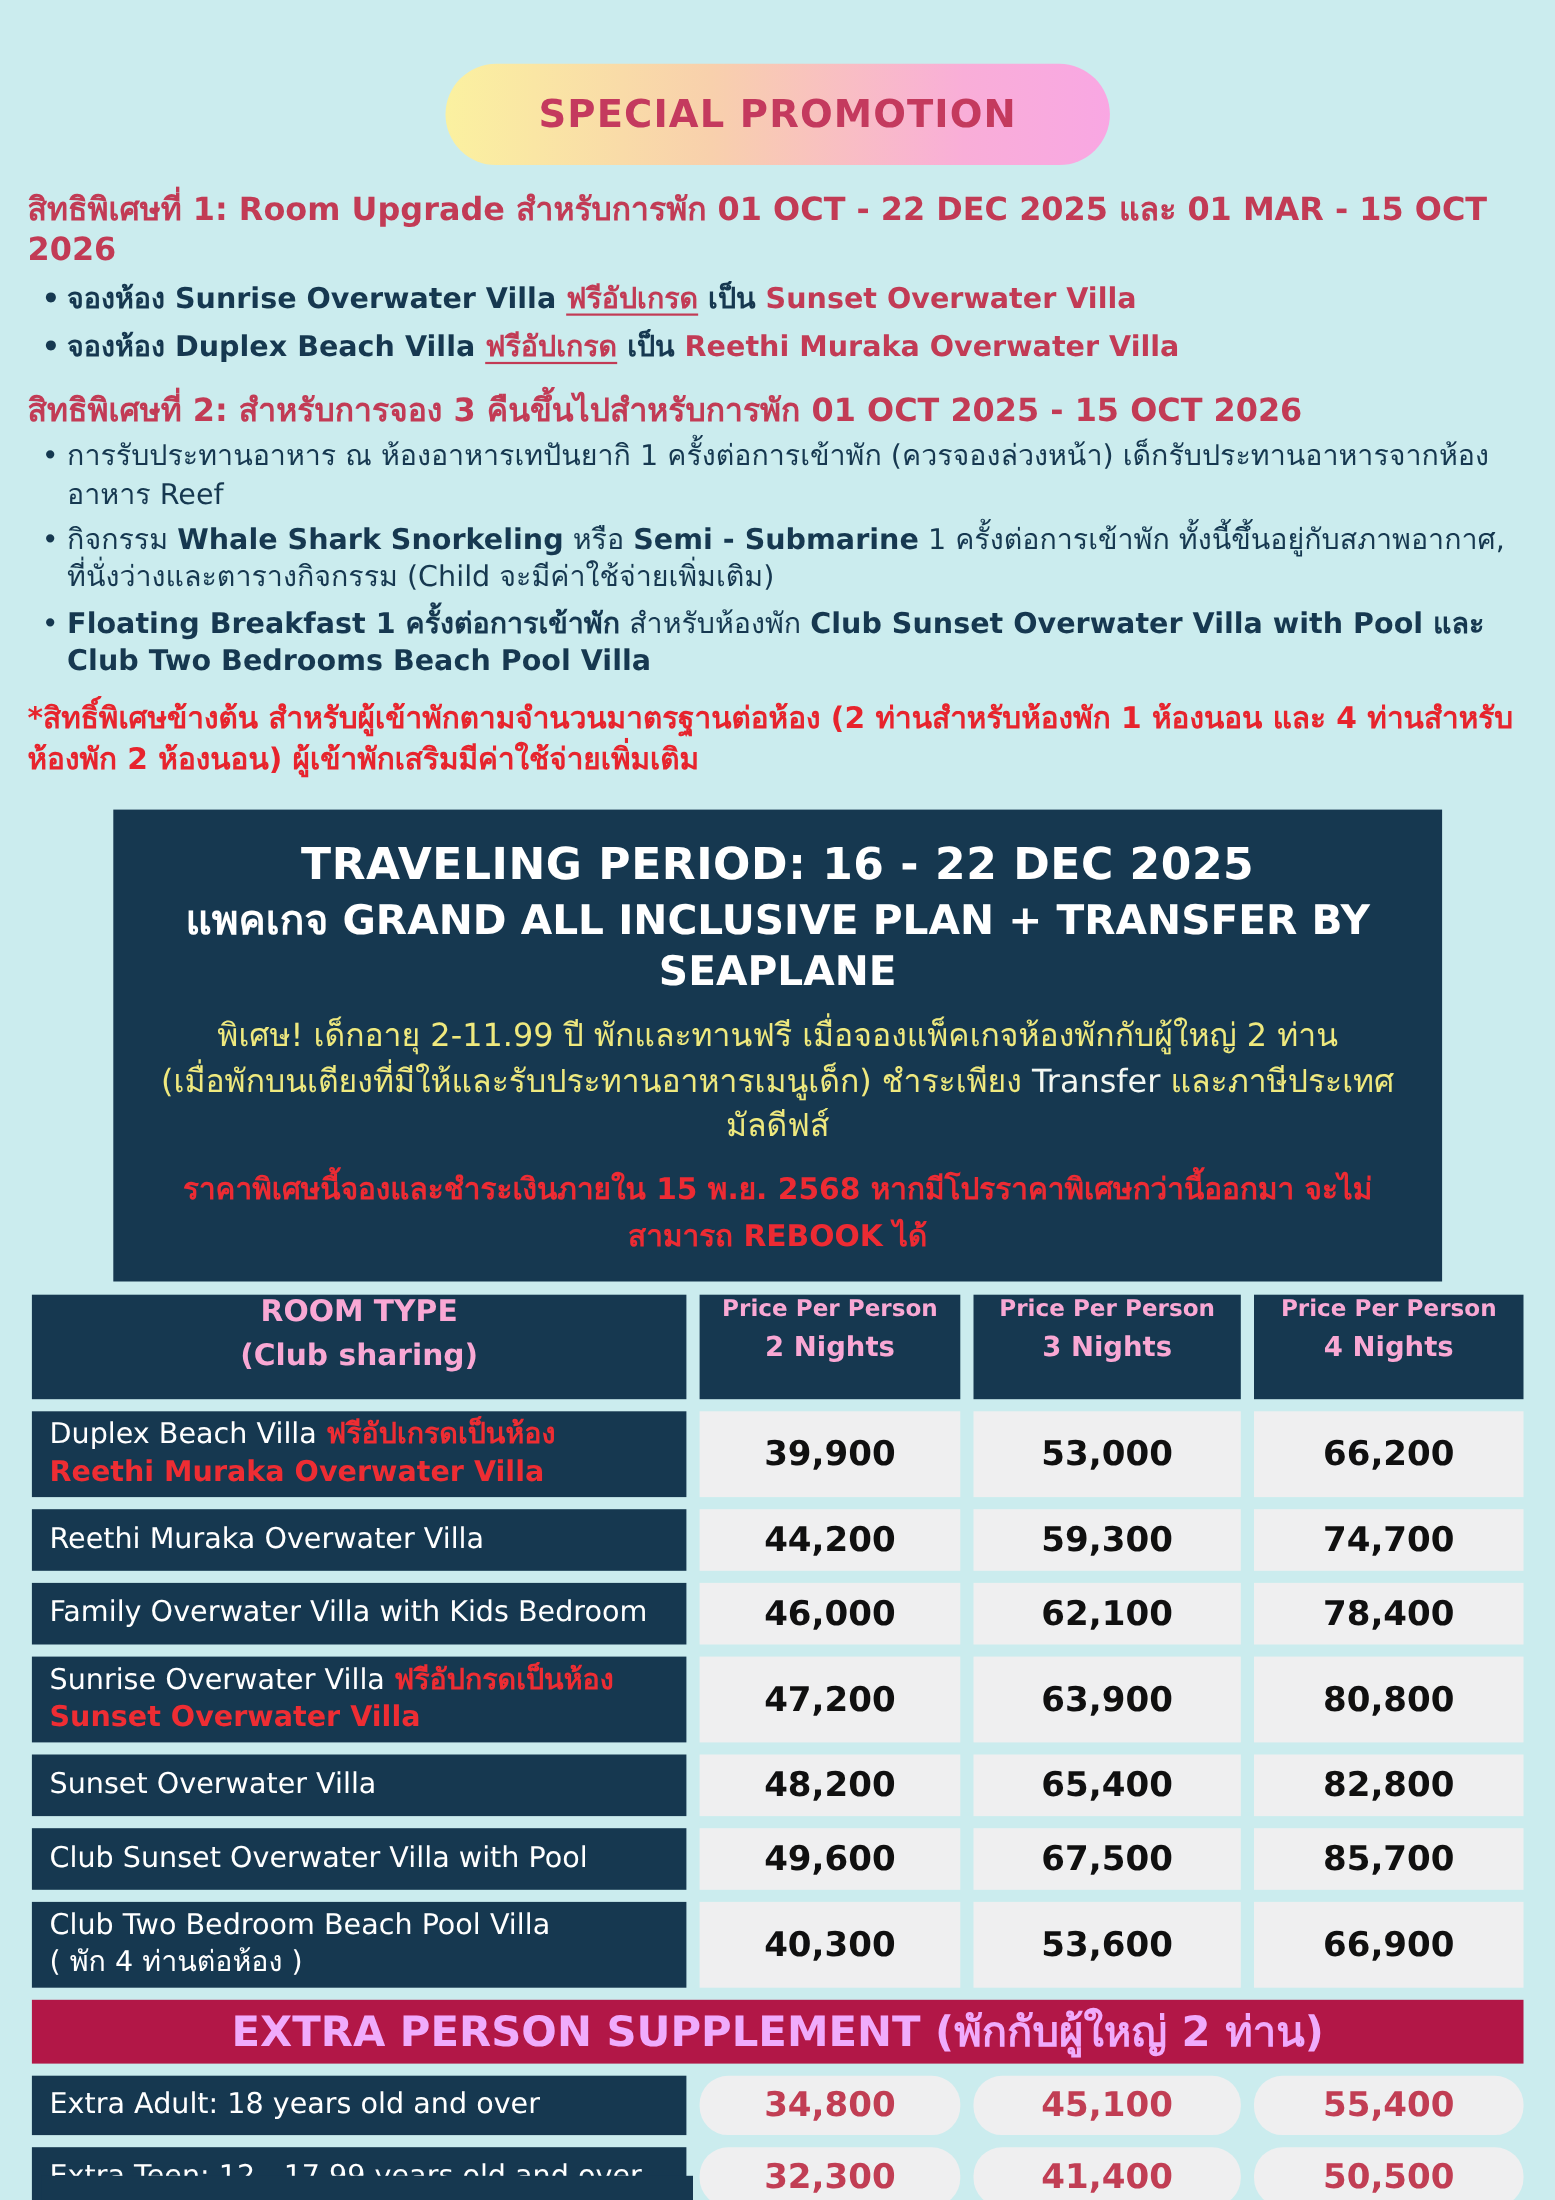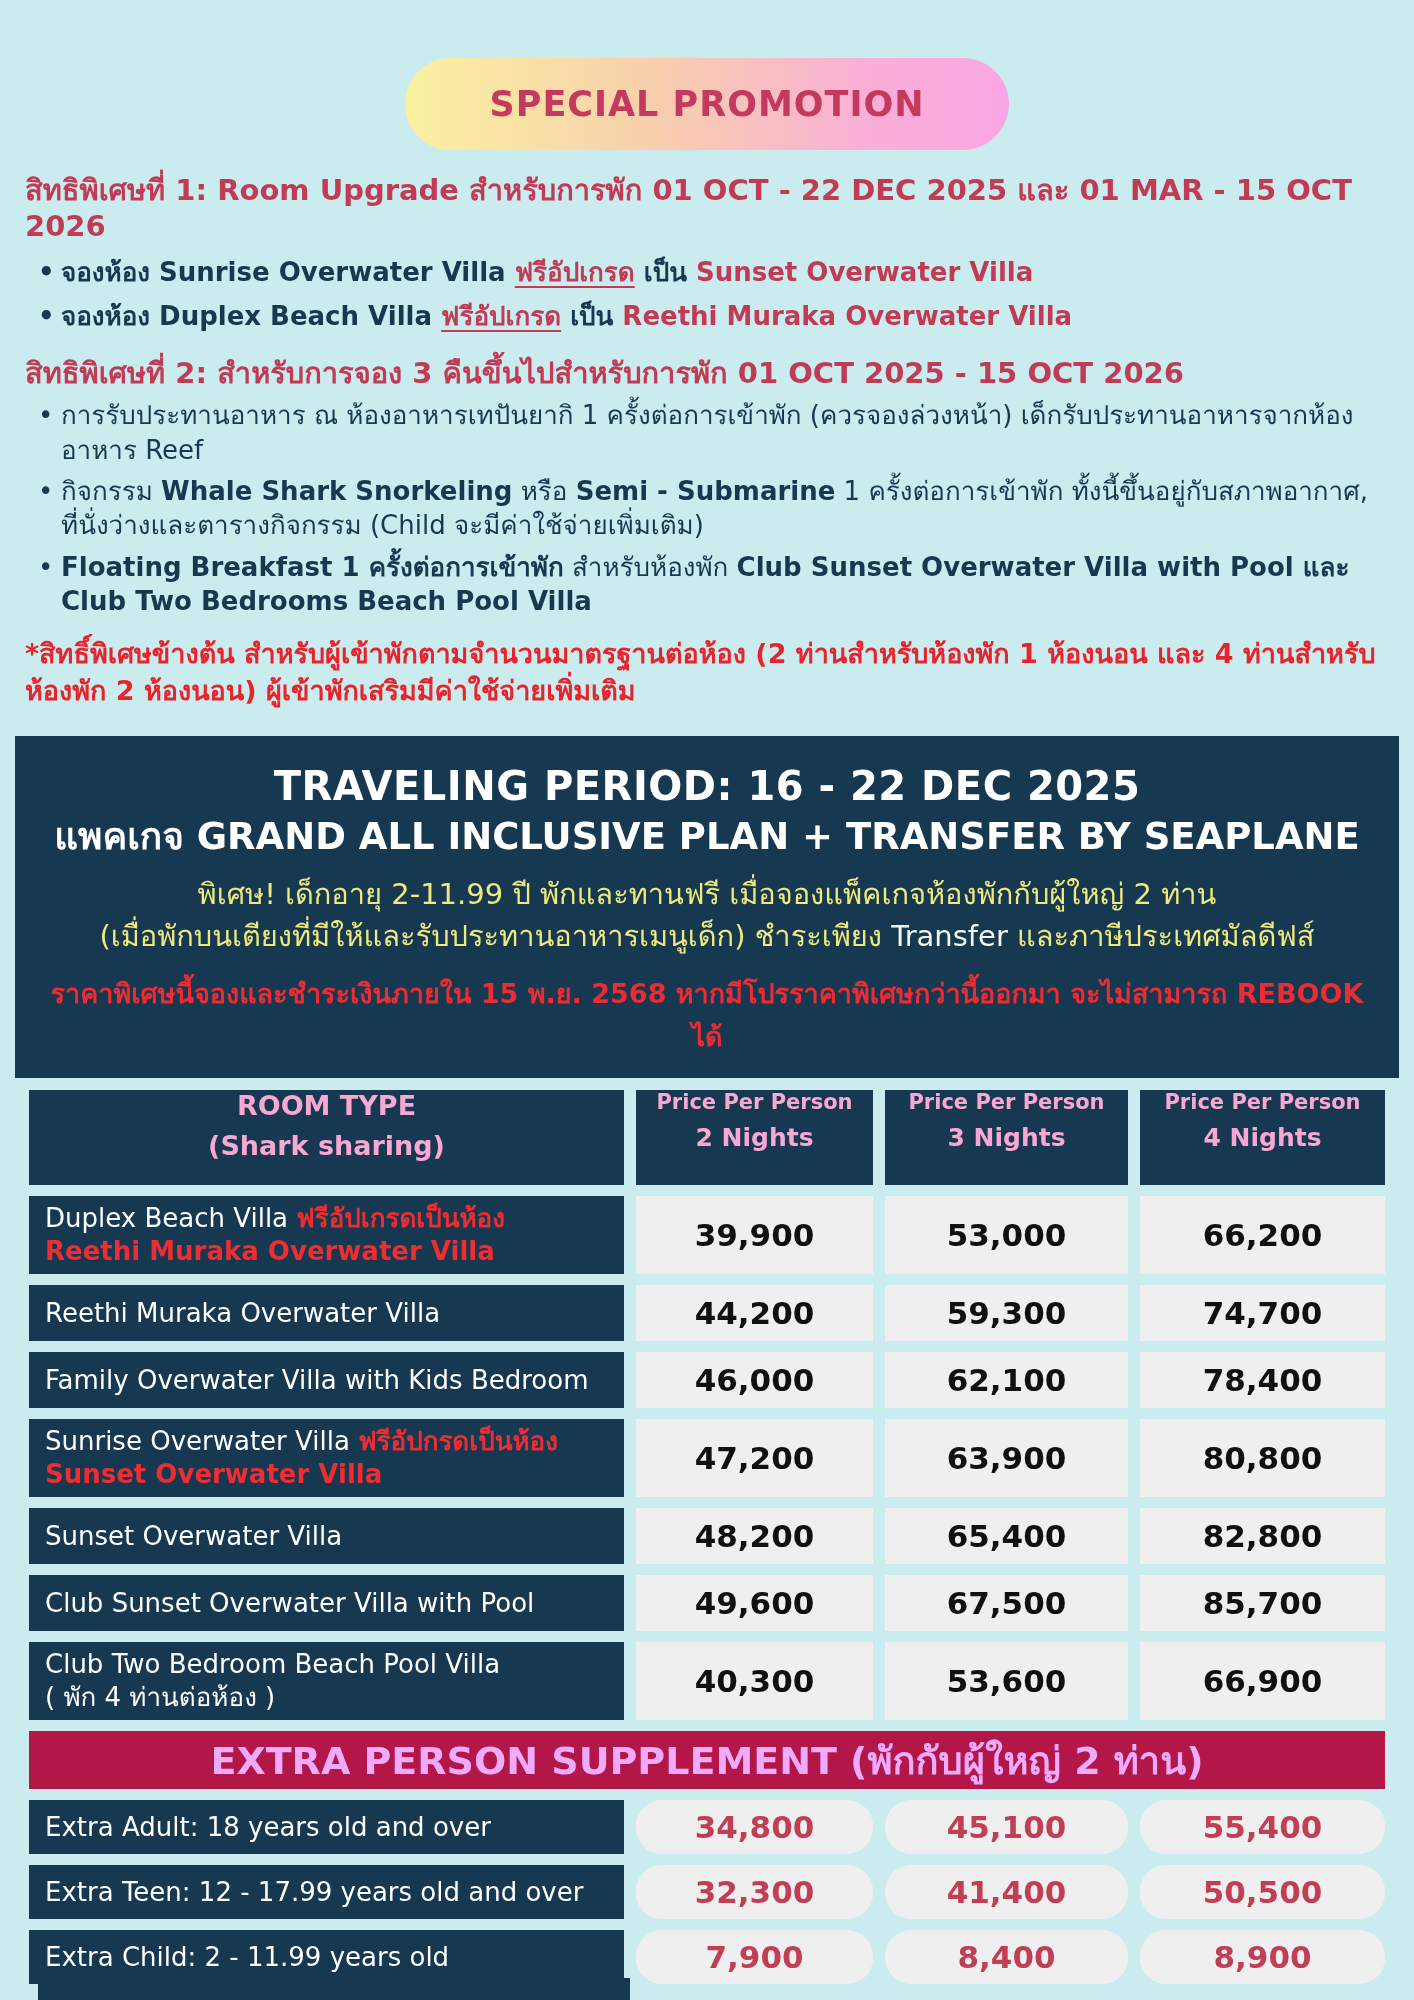--- a/index.html
+++ b/index.html
@@ -27,21 +27,21 @@
   .h2{margin-top:22px;}
   .bullet{position:relative;padding-left:36px;font-size:26px;line-height:1.32;margin-top:10px;}
   .bullet::before{content:"•";position:absolute;left:13px;top:0;color:#163850;}
   .s1b{font-weight:700;color:#163850;}
   .s2b{font-weight:400;color:#163850;margin-top:7px;max-width:1360px;}
   .red{color:#c23b55;}
   .u{text-decoration:underline;text-underline-offset:5px;text-decoration-thickness:2px;}
   .bold{font-weight:700;}
   .note{margin-top:18px;font-size:27px;font-weight:700;color:#e7242d;line-height:1.35;max-width:1370px;}
   .promo-box{
-    margin:20px auto 0;width:1384px;box-sizing:border-box;
+    margin:20px auto 0;width:1208px;box-sizing:border-box;
     background:#163850;color:#ffffff;text-align:center;
     padding:26px 30px 20px;
   }
   .pt1{font-size:40px;font-weight:800;letter-spacing:.5px;line-height:1.2;}
   .pt2{font-size:37px;font-weight:800;line-height:1.25;margin-top:4px;}
   .py{font-size:29px;color:#efe97e;margin-top:14px;line-height:1.38;}
   .py .white{color:#f3f7f2;}
   .pr{font-size:27px;font-weight:700;color:#ed2b33;margin-top:16px;}
   .ptable{width:1356px;margin:12px auto 0;}
   .trow{display:grid;grid-template-columns:595px 237px 243px 245px;column-gap:12px;margin-top:11px;}
@@ -114,21 +114,21 @@
       <span>(เมื่อพักบนเตียงที่มีให้และรับประทานอาหารเมนูเด็ก) ชำระเพียง </span><span class="white">Transfer</span><span> และภาษีประเทศมัลดีฟส์</span>
     </div>
     <div class="pr">ราคาพิเศษนี้จองและชำระเงินภายใน 15 พ.ย. 2568 หากมีโปรราคาพิเศษกว่านี้ออกมา จะไม่สามารถ REBOOK ได้</div>
   </div>
 
   <div class="ptable">
 
     <div class="trow r-head">
       <div class="cell cell-head first">
         <div class="l1">ROOM TYPE</div>
-        <div class="l2">(Shark sharing)</div>
+        <div class="l2">(Club sharing)</div>
       </div>
       <div class="cell cell-head">
         <div class="l1">Price Per Person</div>
         <div class="l2">2 Nights</div>
       </div>
       <div class="cell cell-head">
         <div class="l1">Price Per Person</div>
         <div class="l2">3 Nights</div>
       </div>
       <div class="cell cell-head">

